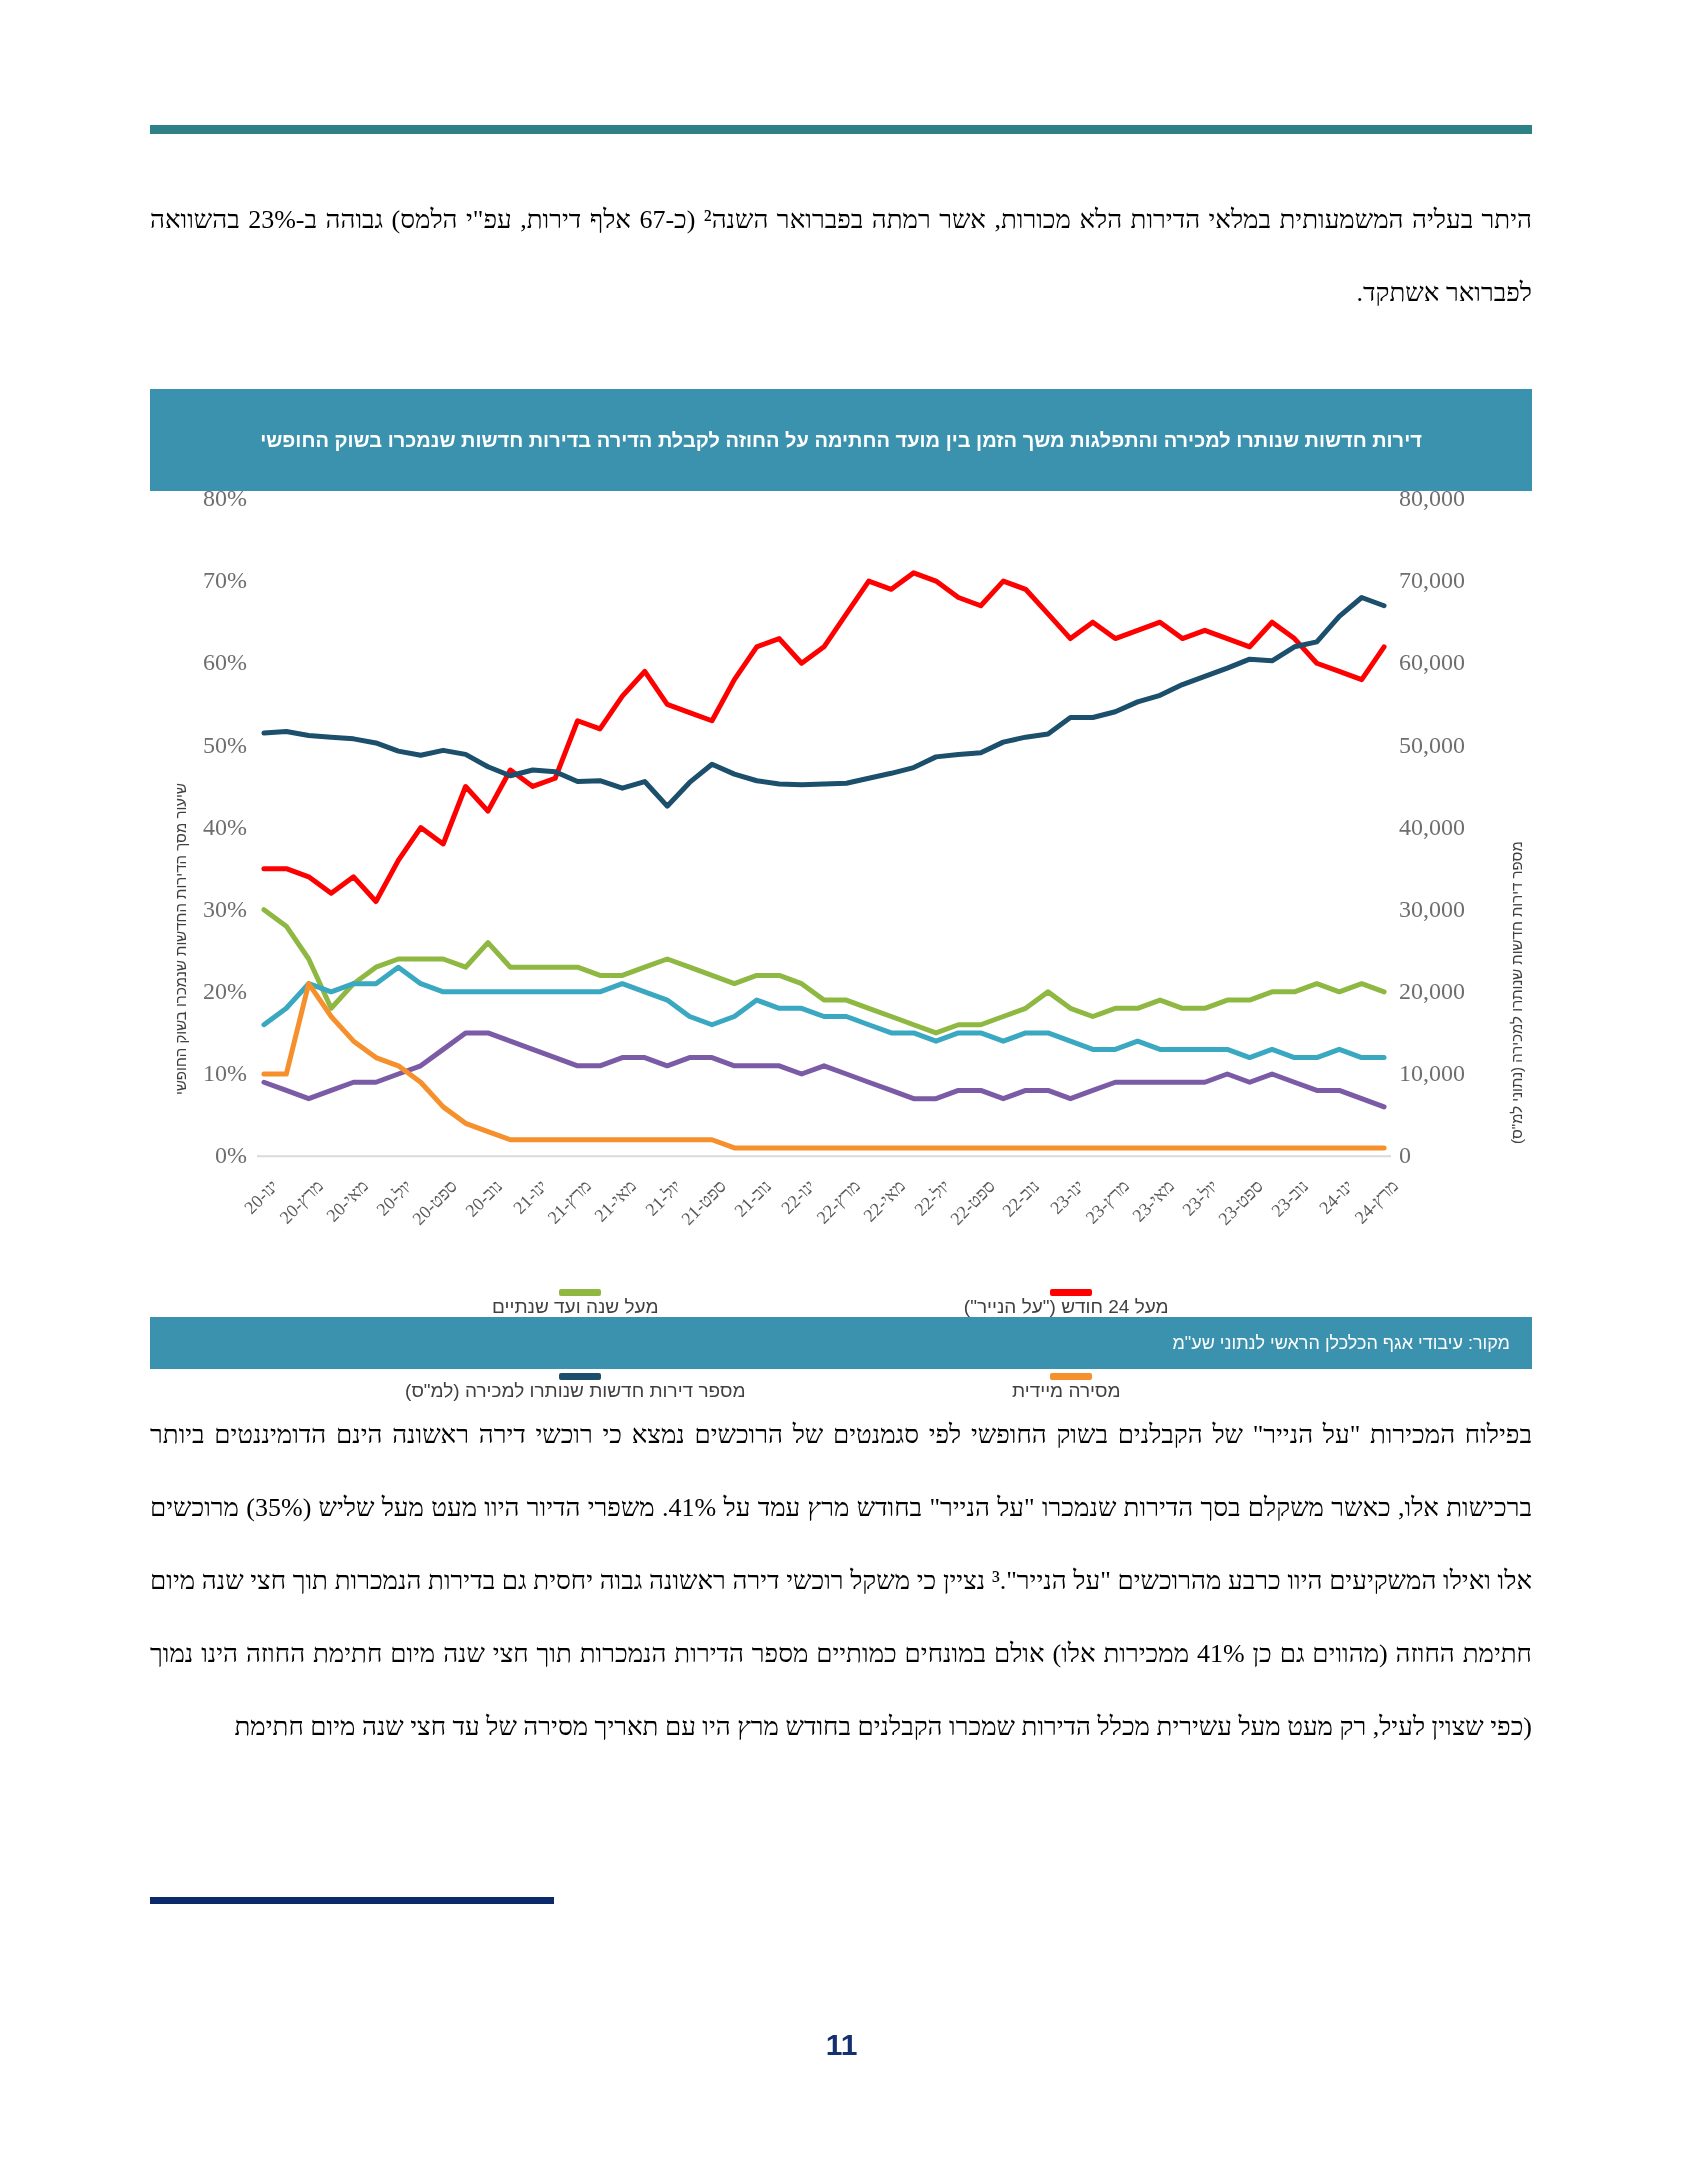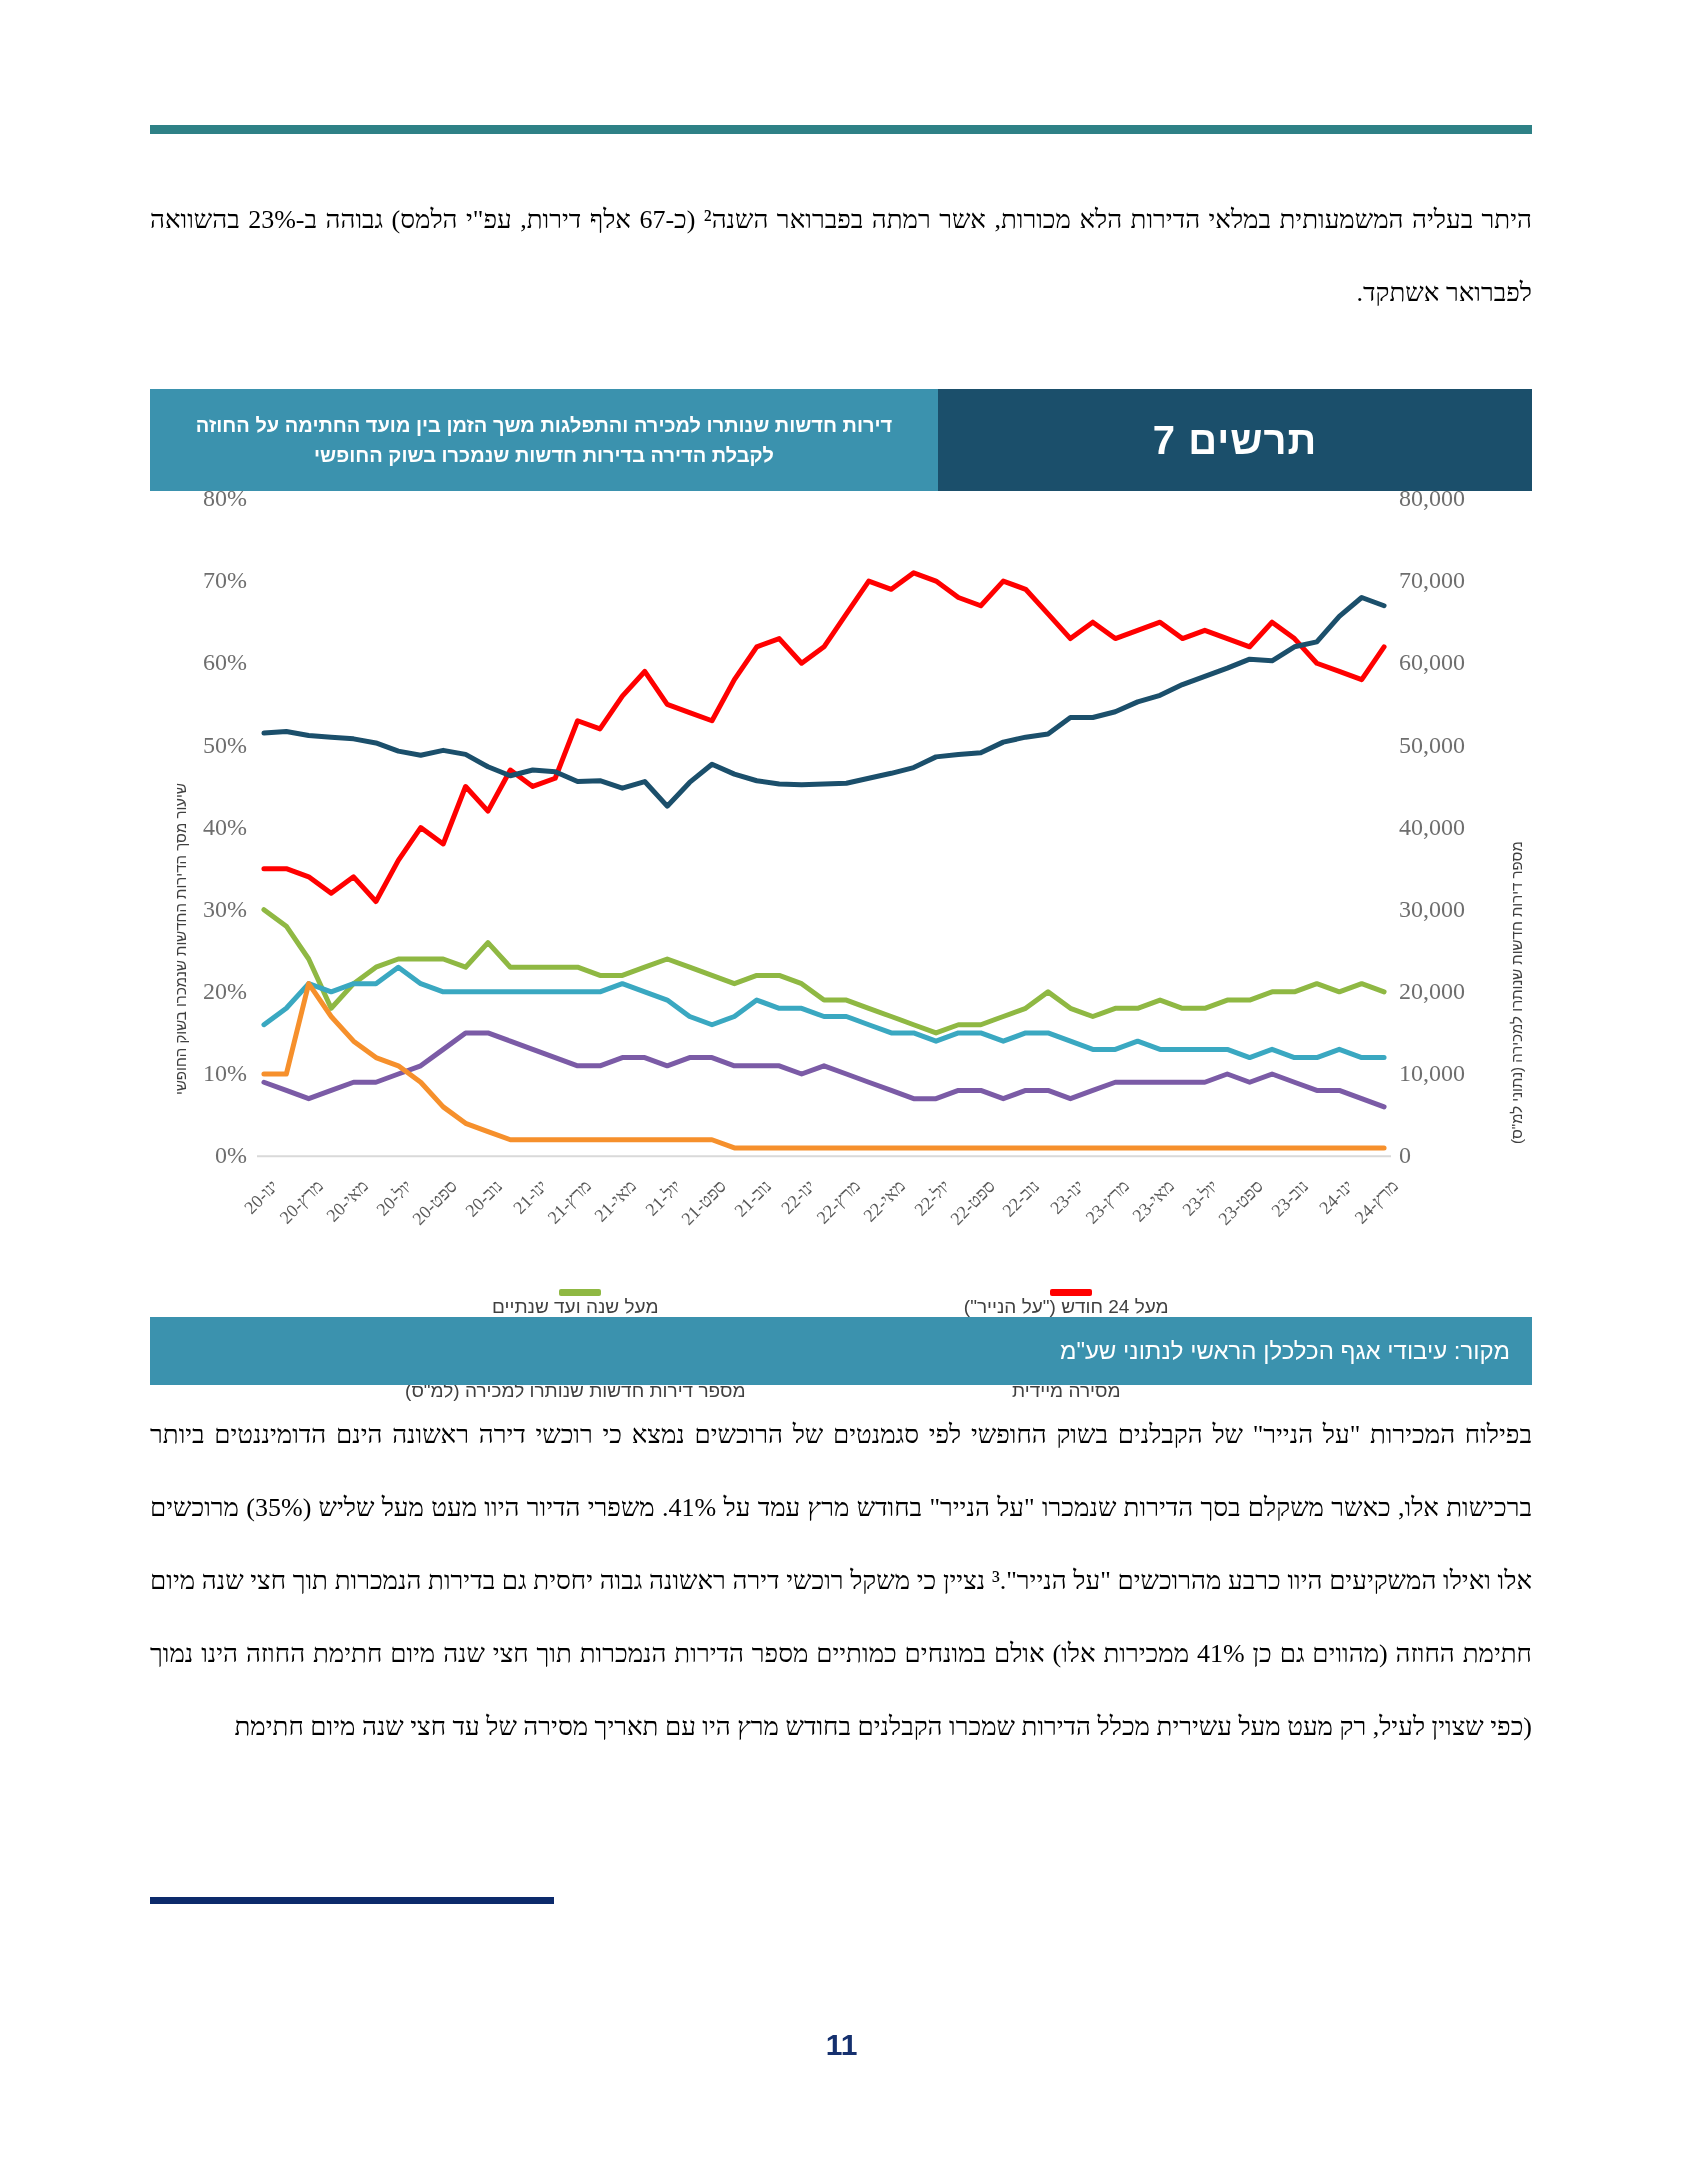--- a/index.html
+++ b/index.html
@@ -109,25 +109,25 @@
     flex-direction:column;
   }
   .legend-item.col-left{ padding-right:129px; }
   .legend-swatch{
     display:inline-block; width:42px; height:7px; border-radius:2px;
     margin-left:10px; flex:none;
   }
 
   
   .source-bar{
-    position:absolute; left:150px; top:1317px; width:1382px; height:68px;
+    position:absolute; left:150px; top:1317px; width:1382px; height:52px;
     background:#3B92AE; color:#fff;
     display:flex; align-items:center; justify-content:flex-start;
     direction:rtl; padding-right:22px; box-sizing:border-box;
-    font-size:24px;
+    font-size:18px;
   }
 
   
   .fn-rule{
     position:absolute; left:150px; top:1897px; width:404px; height:7px;
     background:#0C2A6B;
   }
   .footnotes{
     position:absolute; left:150px; top:1935px; width:1382px;
     direction:rtl; text-align:right;
@@ -150,21 +150,20 @@
 
   <div class="top-rule"></div>
 
   <div class="para" id="para-top">
     <span>היתר בעליה המשמעותית במלאי הדירות הלא מכורות, אשר רמתה בפברואר השנה² (כ-67 אלף דירות, עפ"י הלמס) גבוהה ב-23% בהשוואה לפברואר אשתקד.</span>
   </div>
 
   <div class="chart-block">
 
     <div class="chart-header">
-      <div class="num-cell">תרשים 7</div>
       <div class="title-cell">דירות חדשות שנותרו למכירה והתפלגות משך הזמן בין מועד החתימה על החוזה לקבלת הדירה בדירות חדשות שנמכרו בשוק החופשי</div>
     </div>
 
     <div class="chart-body">
       <div class="axis-title" id="axis-title-left">שיעור מסך הדירות החדשות שנמכרו בשוק החופשי</div>
       <div class="axis-title" id="axis-title-right">מספר דירות חדשות שנותרו למכירה (נתוני למ"ס)</div>
 
       <div id="ylabels-left">
           <div class="ylab left" style="left: 20px; width: 77px; top: 651px;">0%</div>
           <div class="ylab left" style="left: 20px; width: 77px; top: 569px;">10%</div>

